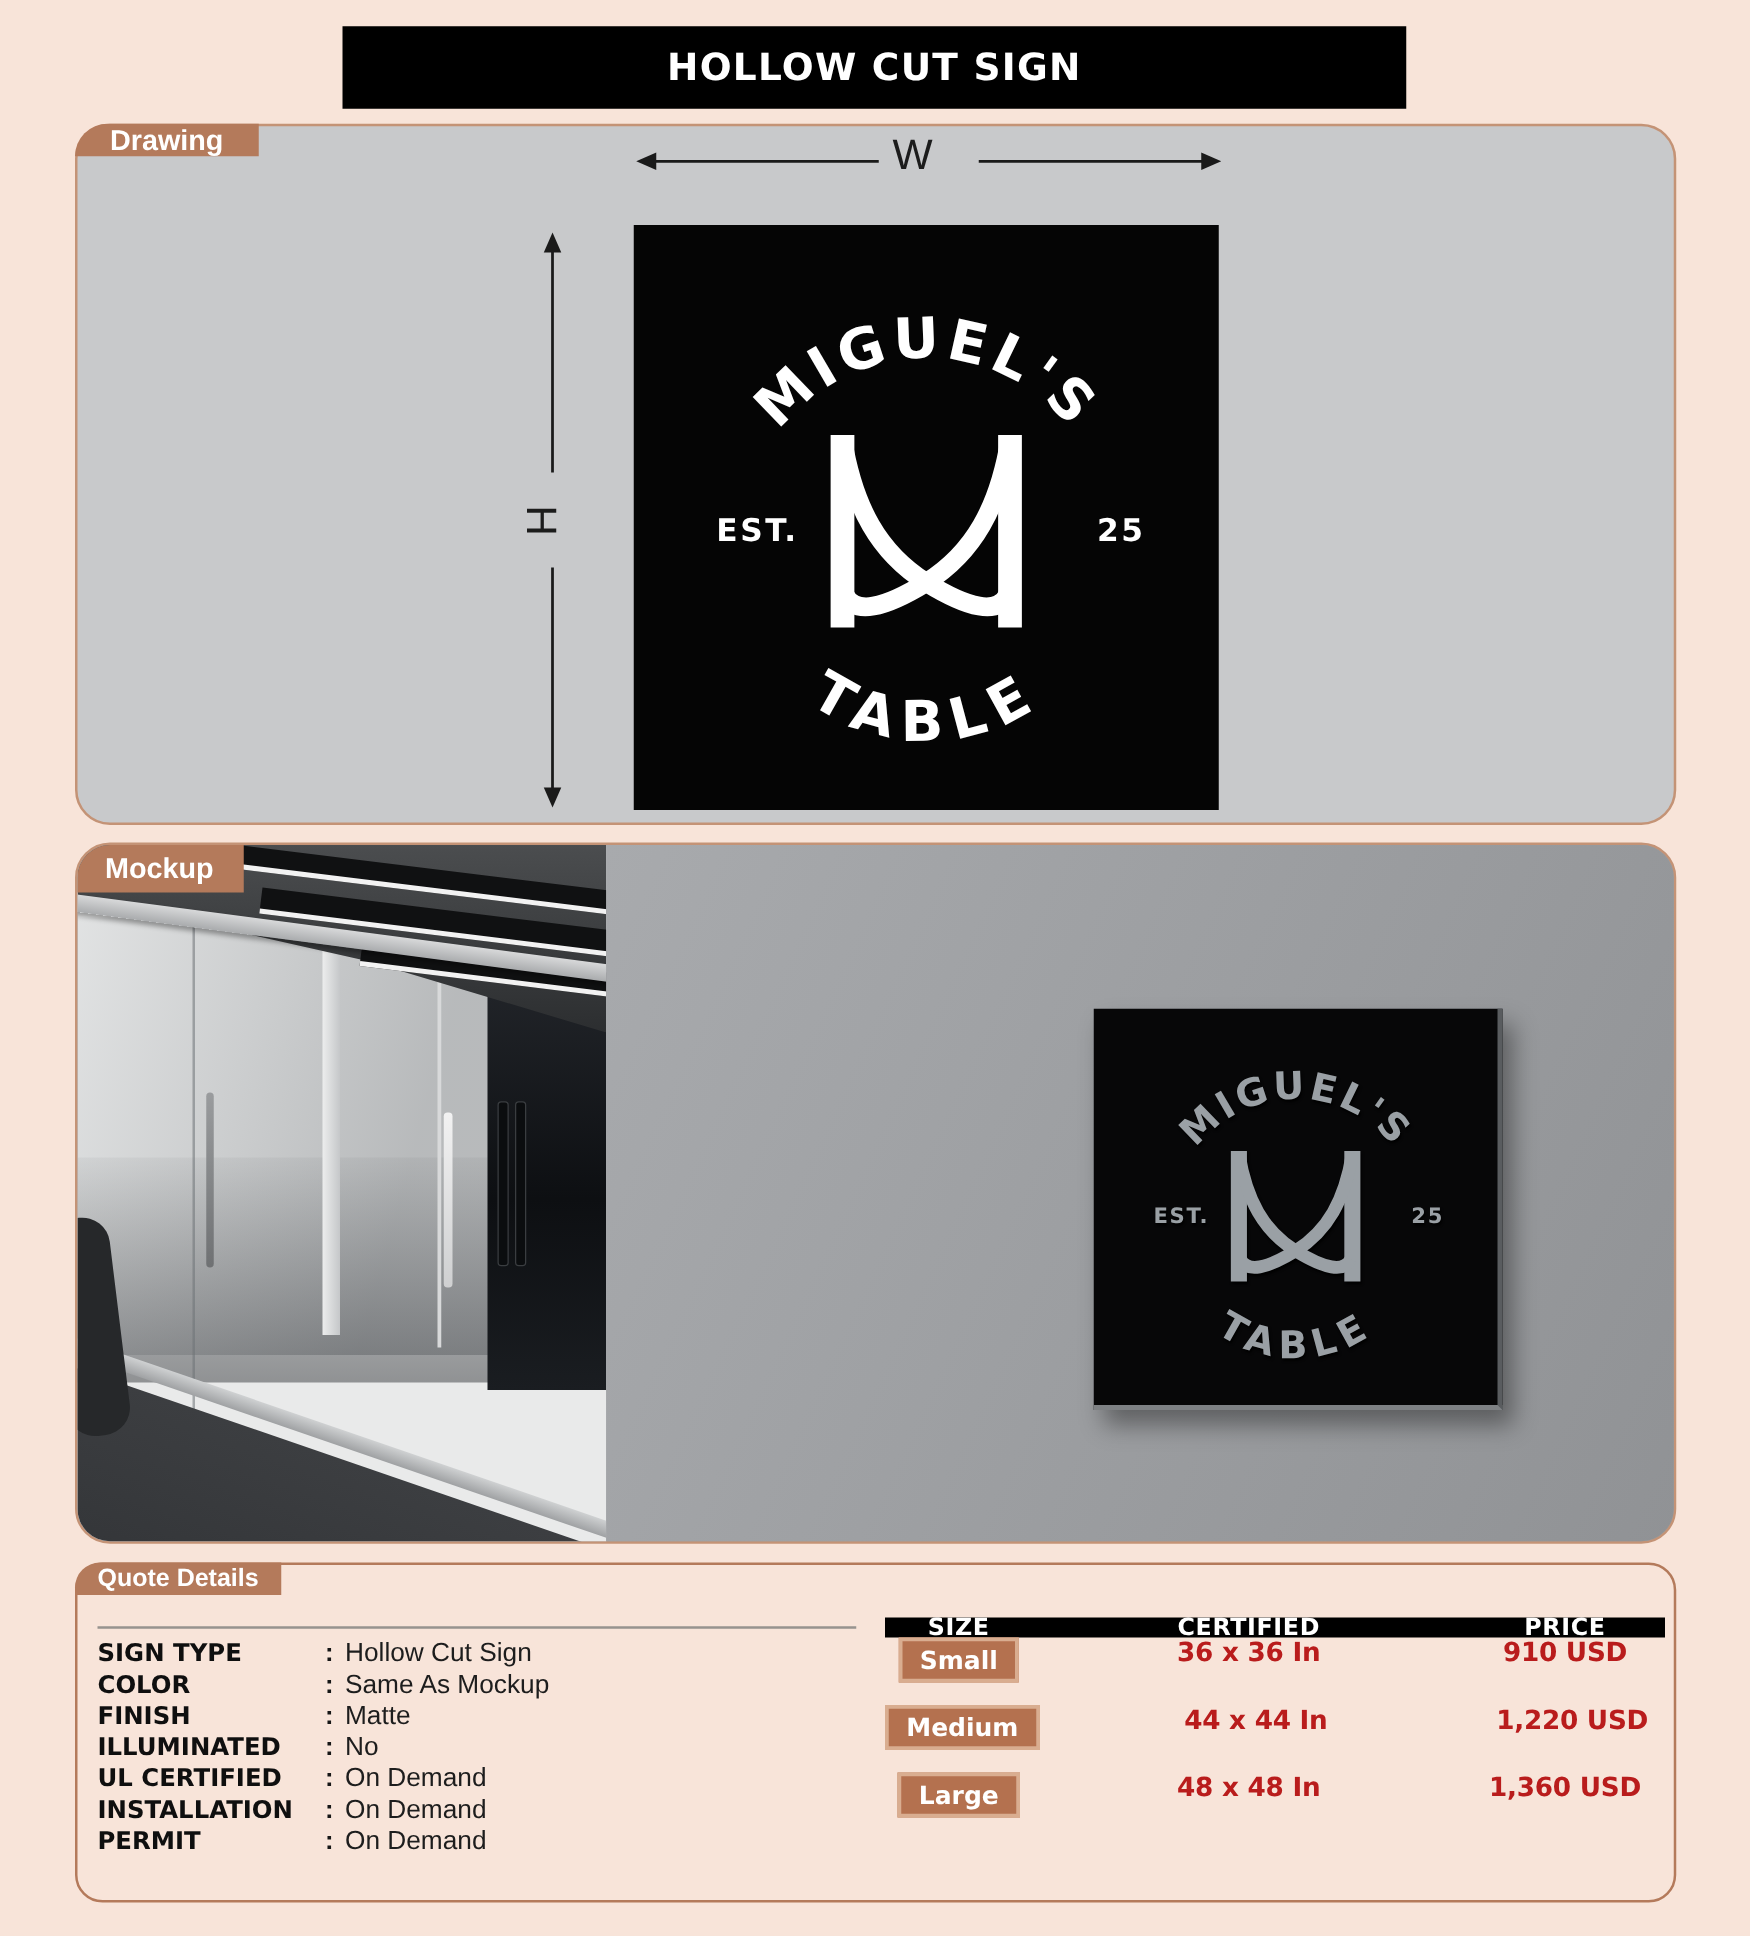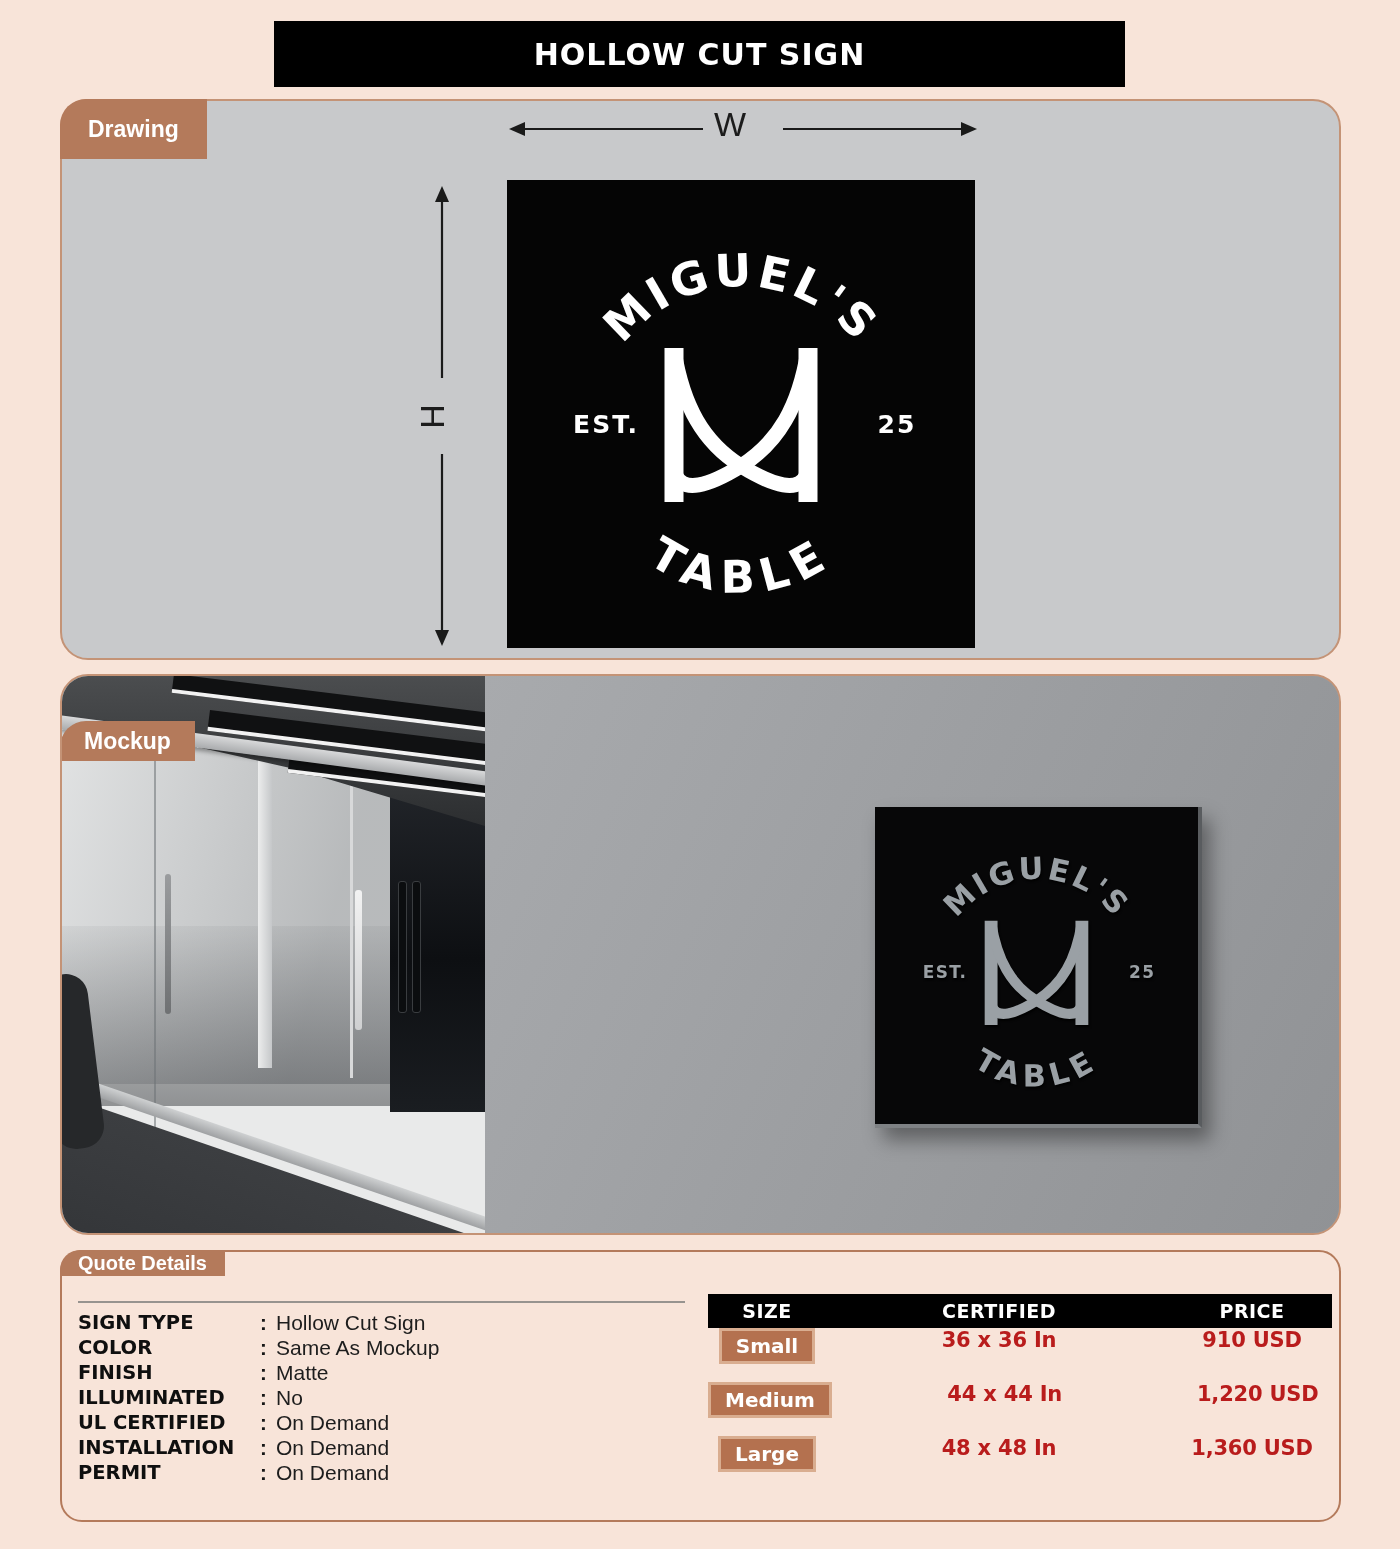--- a/index.html
+++ b/index.html
@@ -23,22 +23,22 @@
     position:absolute;left:60px;width:1281px;
     border:2px solid #c49376;border-radius:28px;box-sizing:border-box;
   }
   .panel-drawing{top:99px;height:561px;background:#c8c9cb;}
   .panel-mockup{top:674px;height:561px;background:#9ea0a3;overflow:hidden;}
   .tab{
     position:absolute;z-index:30;background:#b47a5b;color:#fff;
     font-weight:700;display:flex;align-items:center;justify-content:center;
     border-radius:26px 0 0 0;
   }
-  .tab-drawing{left:-2px;top:-2px;height:36px;padding:12px 28px;font-size:23px;}
-  .tab-mockup{left:-2px;top:-2px;height:40px;padding:0 24px;font-size:23px;margin-top:47px;}
+  .tab-drawing{left:-2px;top:-2px;height:26px;padding:0 28px;font-size:23px;}
+  .tab-mockup{left:-2px;top:-2px;height:40px;padding:0 24px;font-size:23px;}
   .tab-quote{left:-2px;top:-2px;height:26px;padding:0 18px;font-size:20px;}
   
   .sign-drawing{
     position:absolute;left:445px;top:79px;width:468px;height:468px;
     background:#050505;
   }
   .logo-svg{width:100%;height:100%;display:block;}
   .logo-white{color:#ffffff;}
   .logo-engraved{color:#9aa0a5;filter:drop-shadow(1px 2px 1px rgba(0,0,0,0.9));}
   .dim-label{
@@ -104,21 +104,21 @@
     font-family:"DejaVu Sans","Liberation Sans",sans-serif;color:#121212;
   }
   .rule{border-top:2px solid #97938f;margin-top:9px;width:607px;}
   .details{margin-top:7px;}
   .detail-row{display:flex;line-height:25px;font-size:20.5px;align-items:flex-end;}
   .d-label{width:182px;font-weight:800;color:#0f0f0f;
     font-family:"DejaVu Sans","Liberation Sans",sans-serif;font-size:19.5px;}
   .d-colon{font-weight:800;width:16px;}
   .d-value{color:#1d1d1d;font-size:21px;}
   .price-table{position:absolute;left:646px;top:42px;width:624px;}
-  .pt-header{display:flex;background:#000;height:34px;align-items:center;}
+  .pt-header{display:flex;background:#000;height:16px;align-items:center;}
   .pt-header span{color:#fff;font-weight:800;font-size:19px;letter-spacing:.5px;text-align:center;
     font-family:"DejaVu Sans","Liberation Sans",sans-serif;}
   .col-size{flex:0 0 118px;text-align:center;}
   .col-dim{flex:0 0 346px;text-align:center;}
   .col-price{flex:0 0 160px;text-align:center;}
   .pt-row{display:flex;align-items:flex-start;height:54px;margin-top:0;}
   .pt-row .col-dim,.pt-row .col-price{font-weight:800;font-size:21px;color:#b91c1c;
     font-family:"DejaVu Sans","Liberation Sans",sans-serif;letter-spacing:-.2px;}
   .badge{
     display:inline-block;min-width:60px;padding:3px 14px;background:#b4714f;

